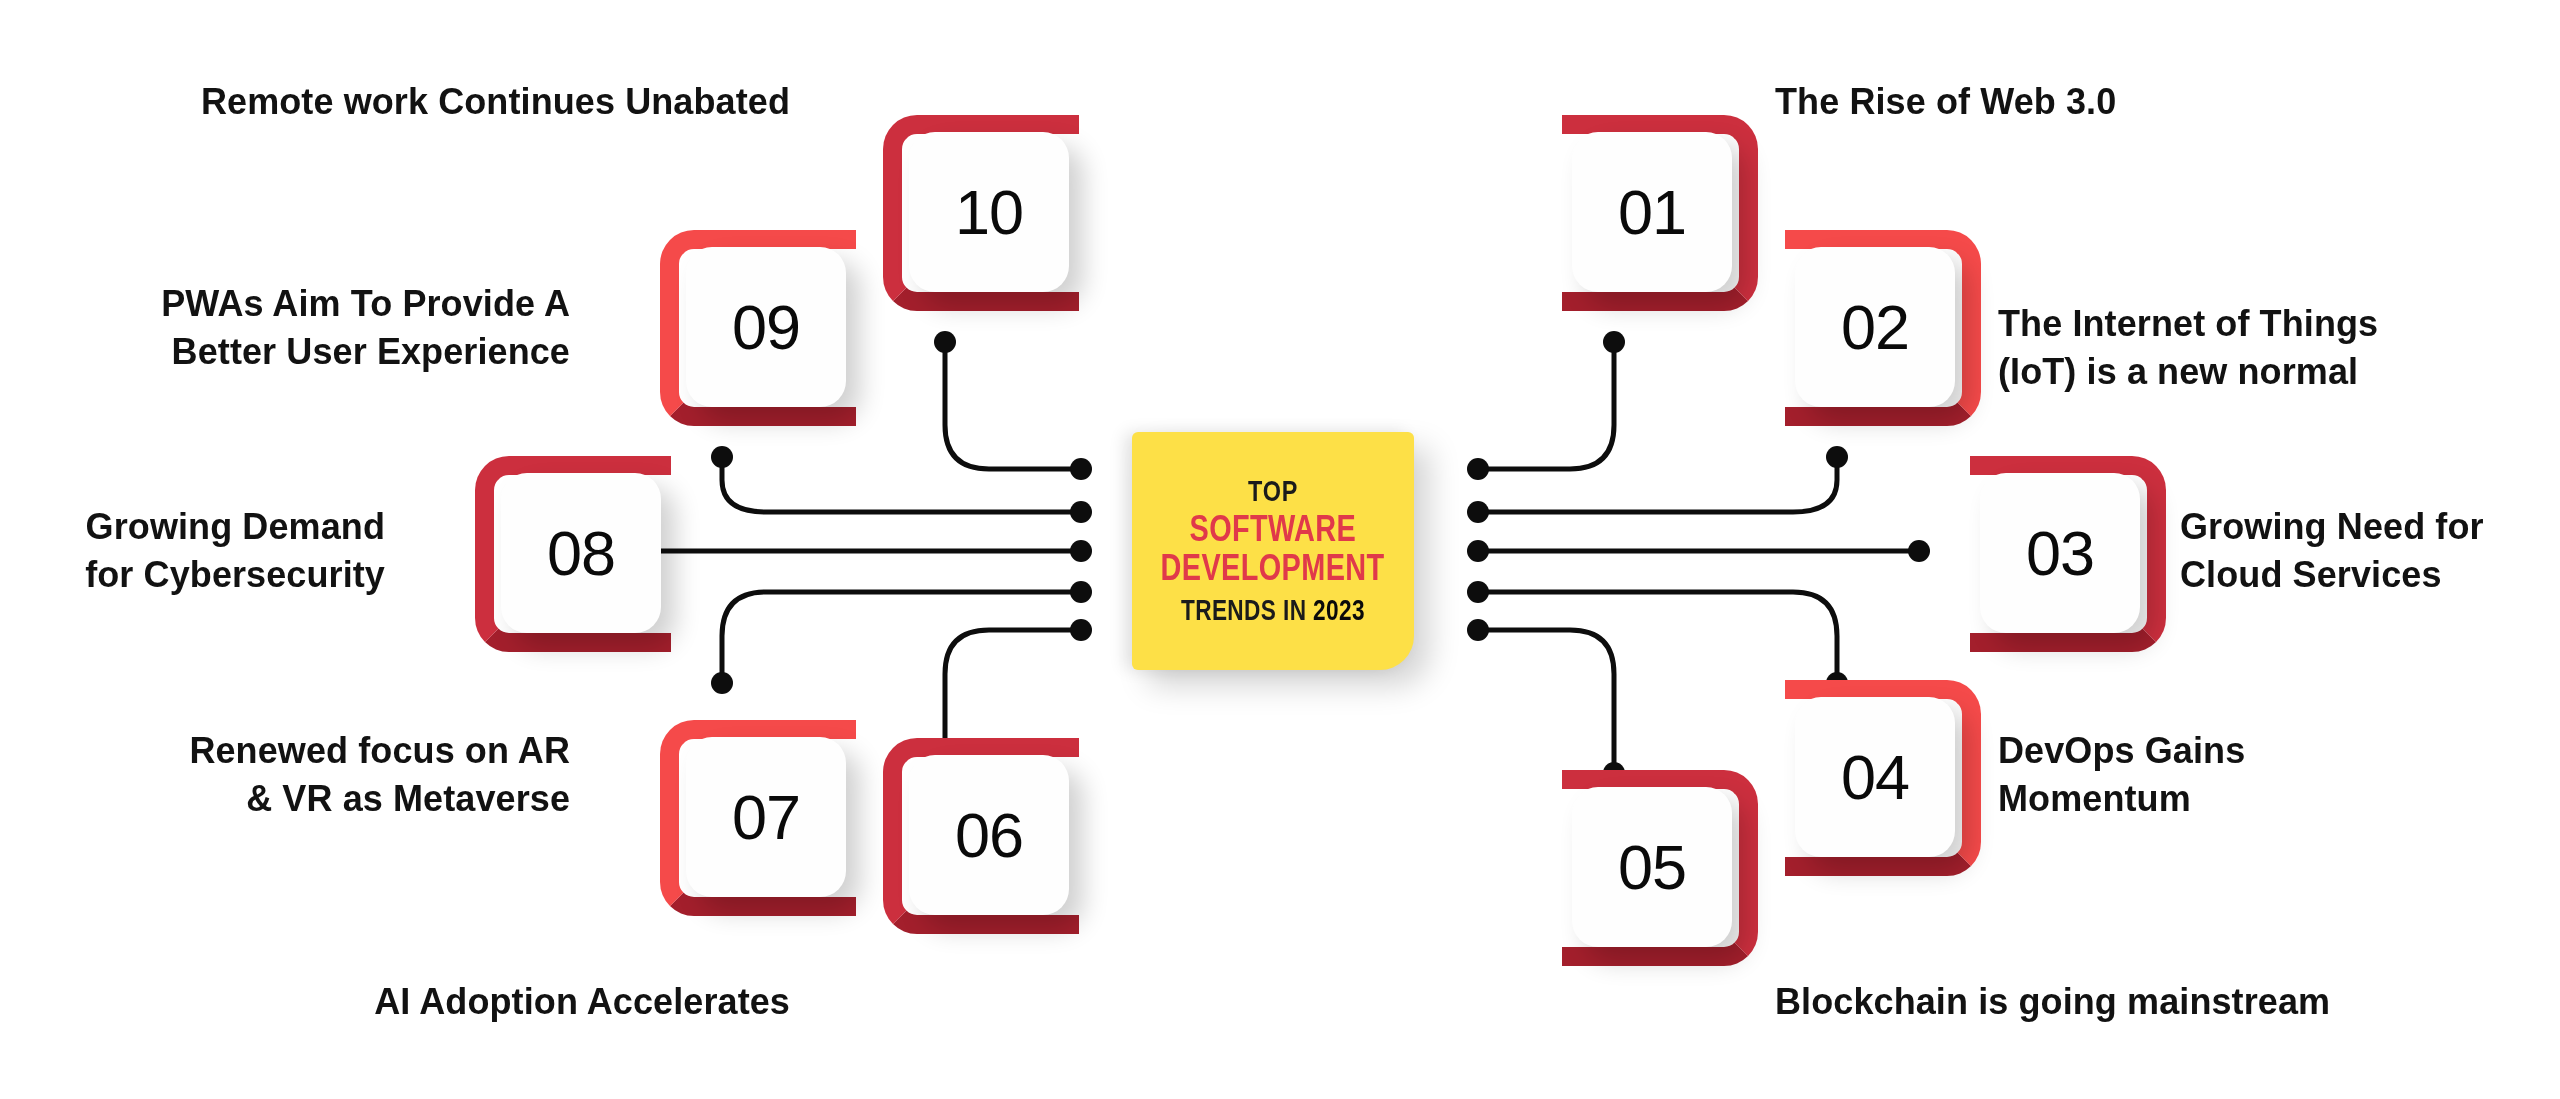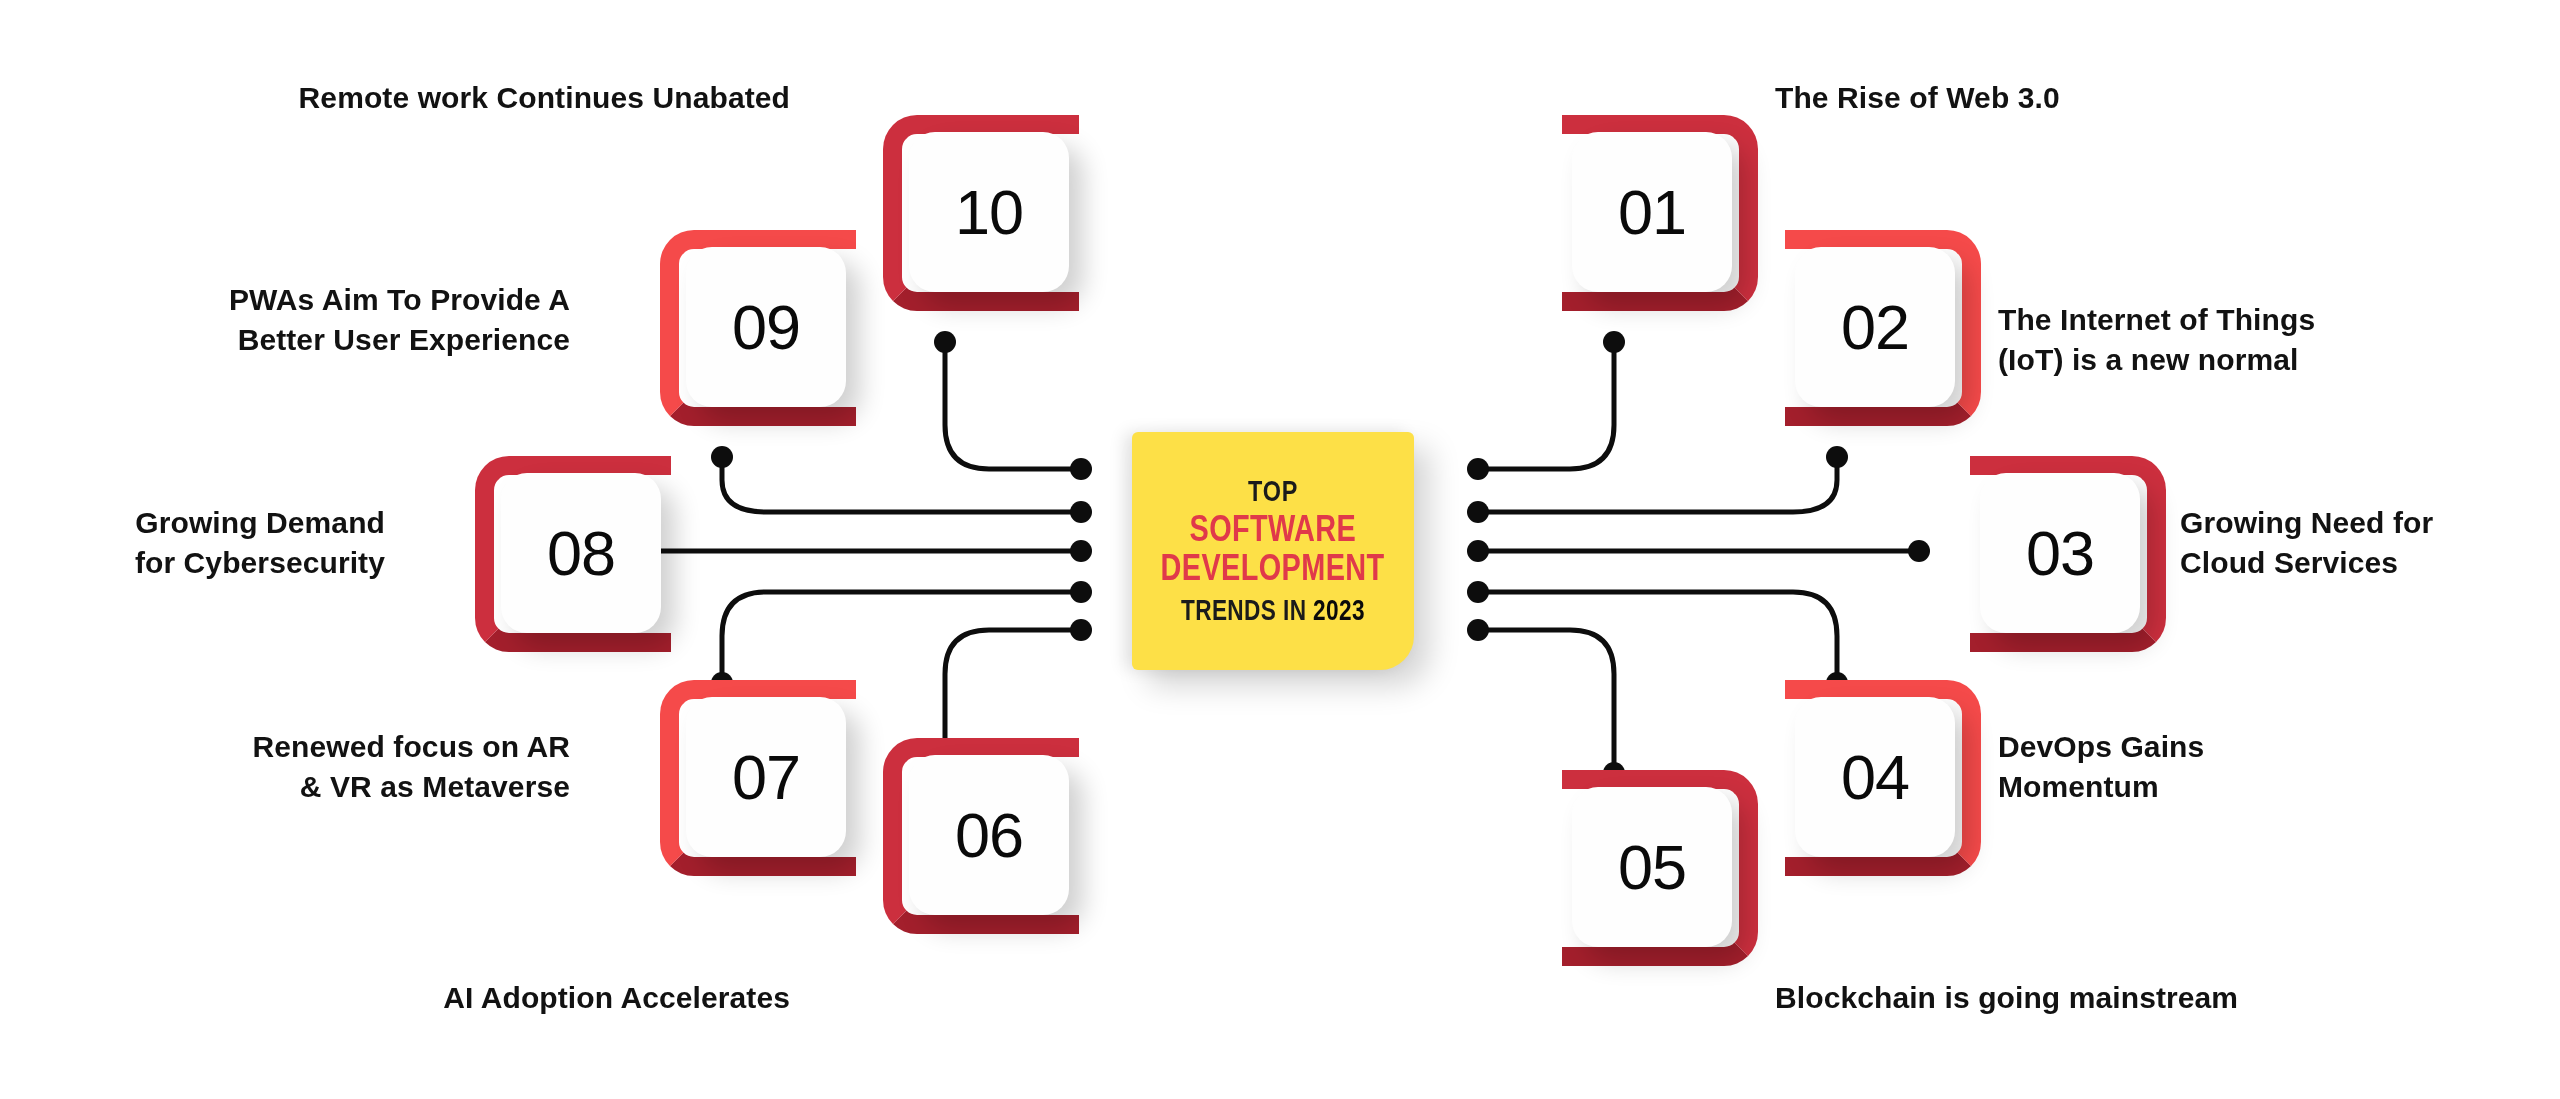--- a/index.html
+++ b/index.html
@@ -133,21 +133,21 @@
     line-height: 1.2;
     margin-top: 6px;
     transform: scaleX(0.78);
     white-space: nowrap;
   }
   #center .yr { color: #0a0a0a; font-weight: 800; }
 
   
   .cap {
     position: absolute;
-    font-size: 30px;
+    font-size: 36px;
     font-weight: 700;
     color: #121212;
     line-height: 1.32;
     letter-spacing: 0.1px;
     white-space: pre-line;
   }
   .cap.r { text-align: right; }
   .cap.l { text-align: left; }
 </style>
 </head>
@@ -219,21 +219,21 @@
     </div>
   </div>
 
   <div class="card left" id="card-08" style="left:435px; top:456px; --accent:#CC2F3E; --accent-dark:#A31F2C;">
     <div class="bracket"></div>
     <div class="tile">
       <span class="num">08</span>
     </div>
   </div>
 
-  <div class="card left" id="card-07" style="left:620px; top:680px; --accent:#F54A4A; --accent-dark:#A31F2C;">
+  <div class="card left" id="card-07" style="left:620px; top:720px; --accent:#F54A4A; --accent-dark:#A31F2C;">
     <div class="bracket"></div>
     <div class="tile">
       <span class="num">07</span>
     </div>
   </div>
 
   <div class="card left" id="card-06" style="left:843px; top:738px;padding-left:20px; --accent:#CC2F3E; --accent-dark:#A31F2C;">
     <div class="bracket"></div>
     <div class="tile">
       <span class="num">06</span>

